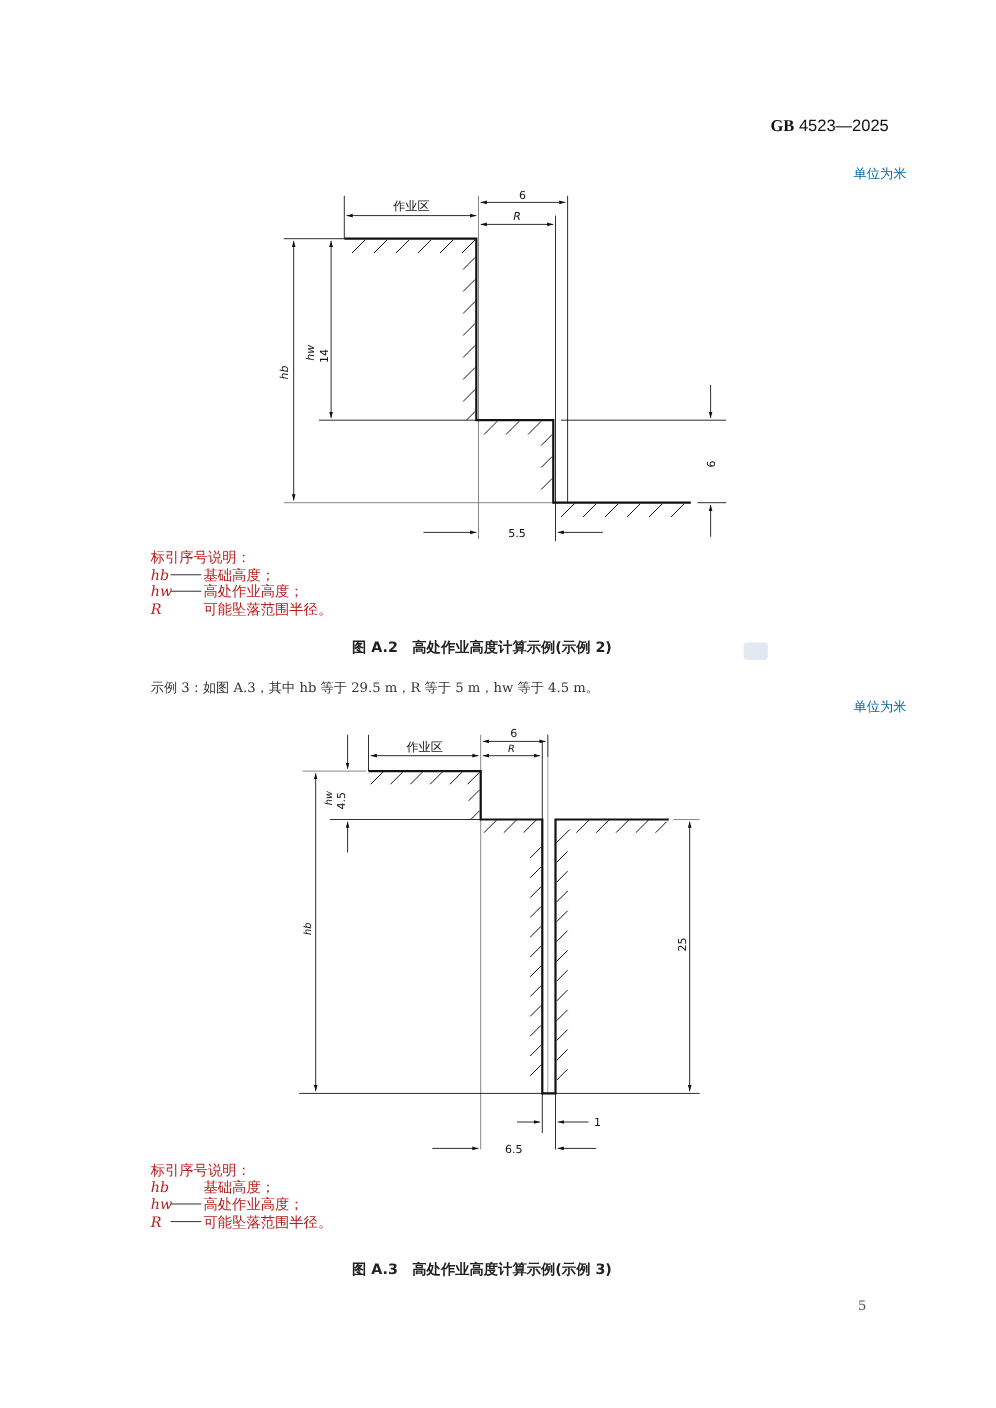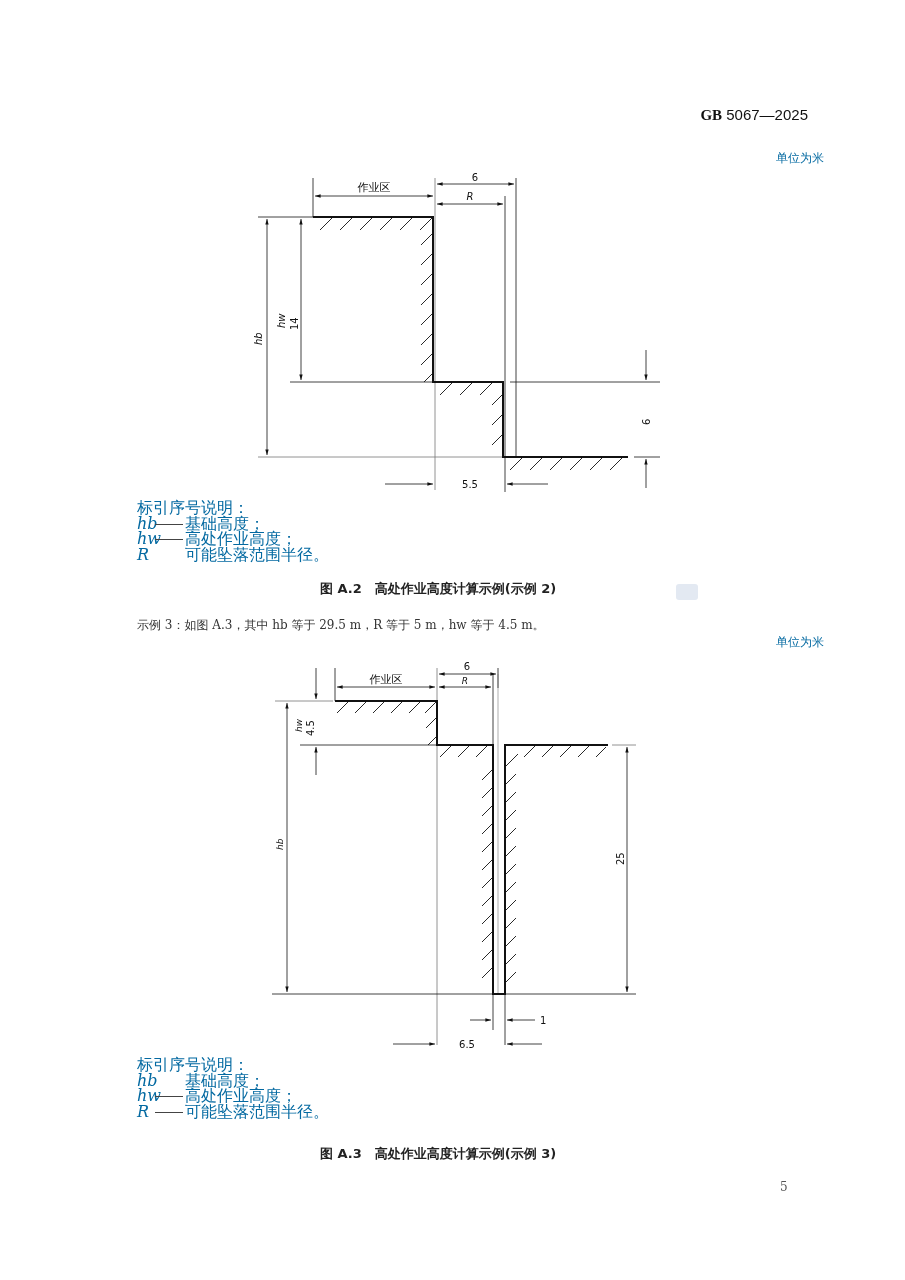--- a/index.html
+++ b/index.html
@@ -2,36 +2,36 @@
 <html><head>
 <meta charset="utf-8">
 <style>
   html, body { margin: 0; padding: 0; background: #ffffff; }
   body { width: 905px; height: 1280px; position: relative; overflow: hidden;
          font-family: "DejaVu Serif", "Liberation Serif", serif; color: #222; }
   .abs { position: absolute; }
   .std-no { right: 97px; top: 106px; font-family: "Liberation Sans", sans-serif; font-size: 15px; color: #111; }
   .std-no .gb { font-family: "Liberation Serif", serif; font-weight: bold; margin-top: 36px; }
   .unit { font-size: 12px; color: #0369a1; right: 81px; }
-  .legend { left: 137px; font-size: 16px; line-height: 15.5px; color: #0369a1; }
+  .legend { left: 137px; font-size: 13px; line-height: 15.5px; color: #b91c1c; }
   .legend .row { display: flex; align-items: baseline; }
   .legend .sym { font-style: italic; width: 18px; display: inline-block; }
   .legend .dash { display: inline-block; width: 28px; }
   .legend .dash.line { border-bottom: 1px solid #444; height: 0; transform: translateY(-4px); margin-right: 2px; }
   .caption { font-family: "DejaVu Sans", sans-serif; font-weight: bold; font-size: 13px; color: #222; white-space: pre; }
   .example { left: 137px; top: 617px; font-size: 12px; color: #333; }
   .pageno { left: 780px; top: 1180px; font-size: 12px; color: #555; }
   .wm { left: 676px; top: 584px; width: 22px; height: 16px; background: #e3e9f2; border-radius: 3px; }
   svg text { font-family: "DejaVu Sans", sans-serif; }
 </style>
 </head>
 <body>
 
 <div class="abs std-no">
-  <span class="gb">GB</span>&nbsp;<span>5067—2025</span>
+  <span class="gb">GB</span>&nbsp;<span>4523—2025</span>
 </div>
 <div class="abs unit" style="top:150px;">单位为米</div>
 
 <svg class="abs" style="left:0;top:0;" width="905" height="640">
   <defs>
     <marker id="ar" viewBox="0 0 10 10" refX="10" refY="5" markerWidth="7" markerHeight="7" orient="auto-start-reverse">
       <path d="M0,2 L10,5 L0,8 z" fill="#111"></path>
     </marker>
   </defs>
   <g stroke="#111" fill="none">

